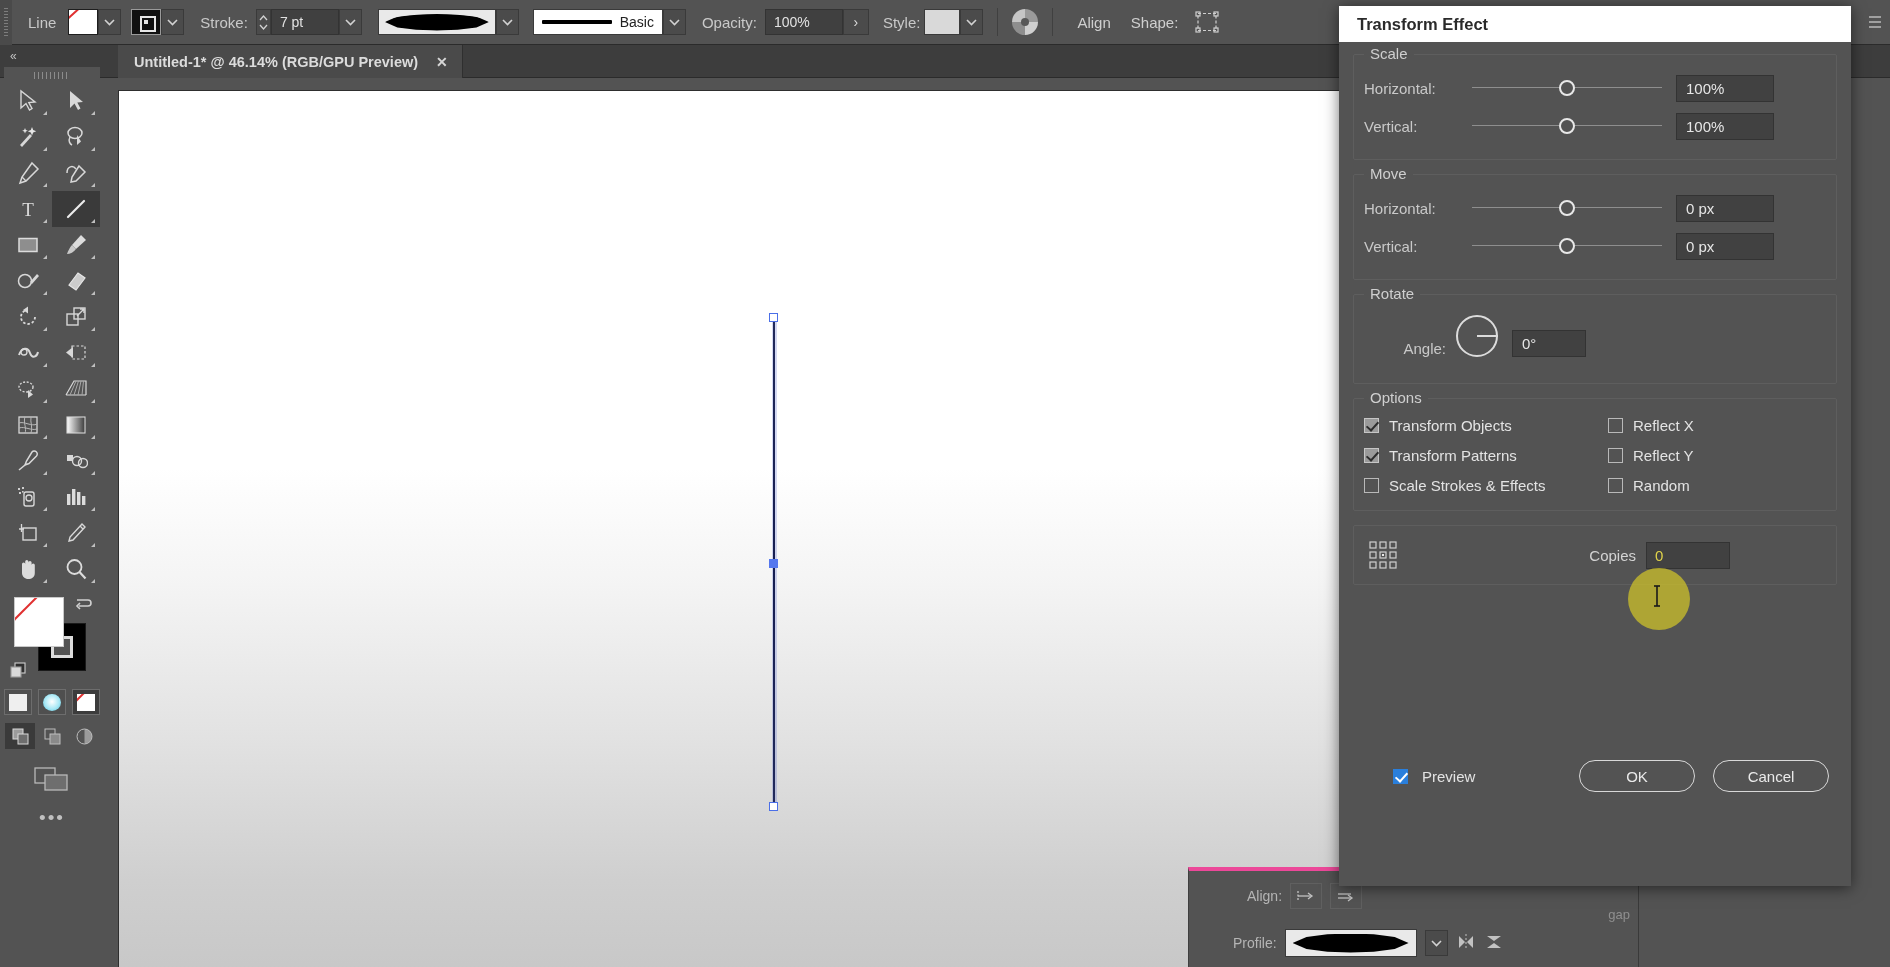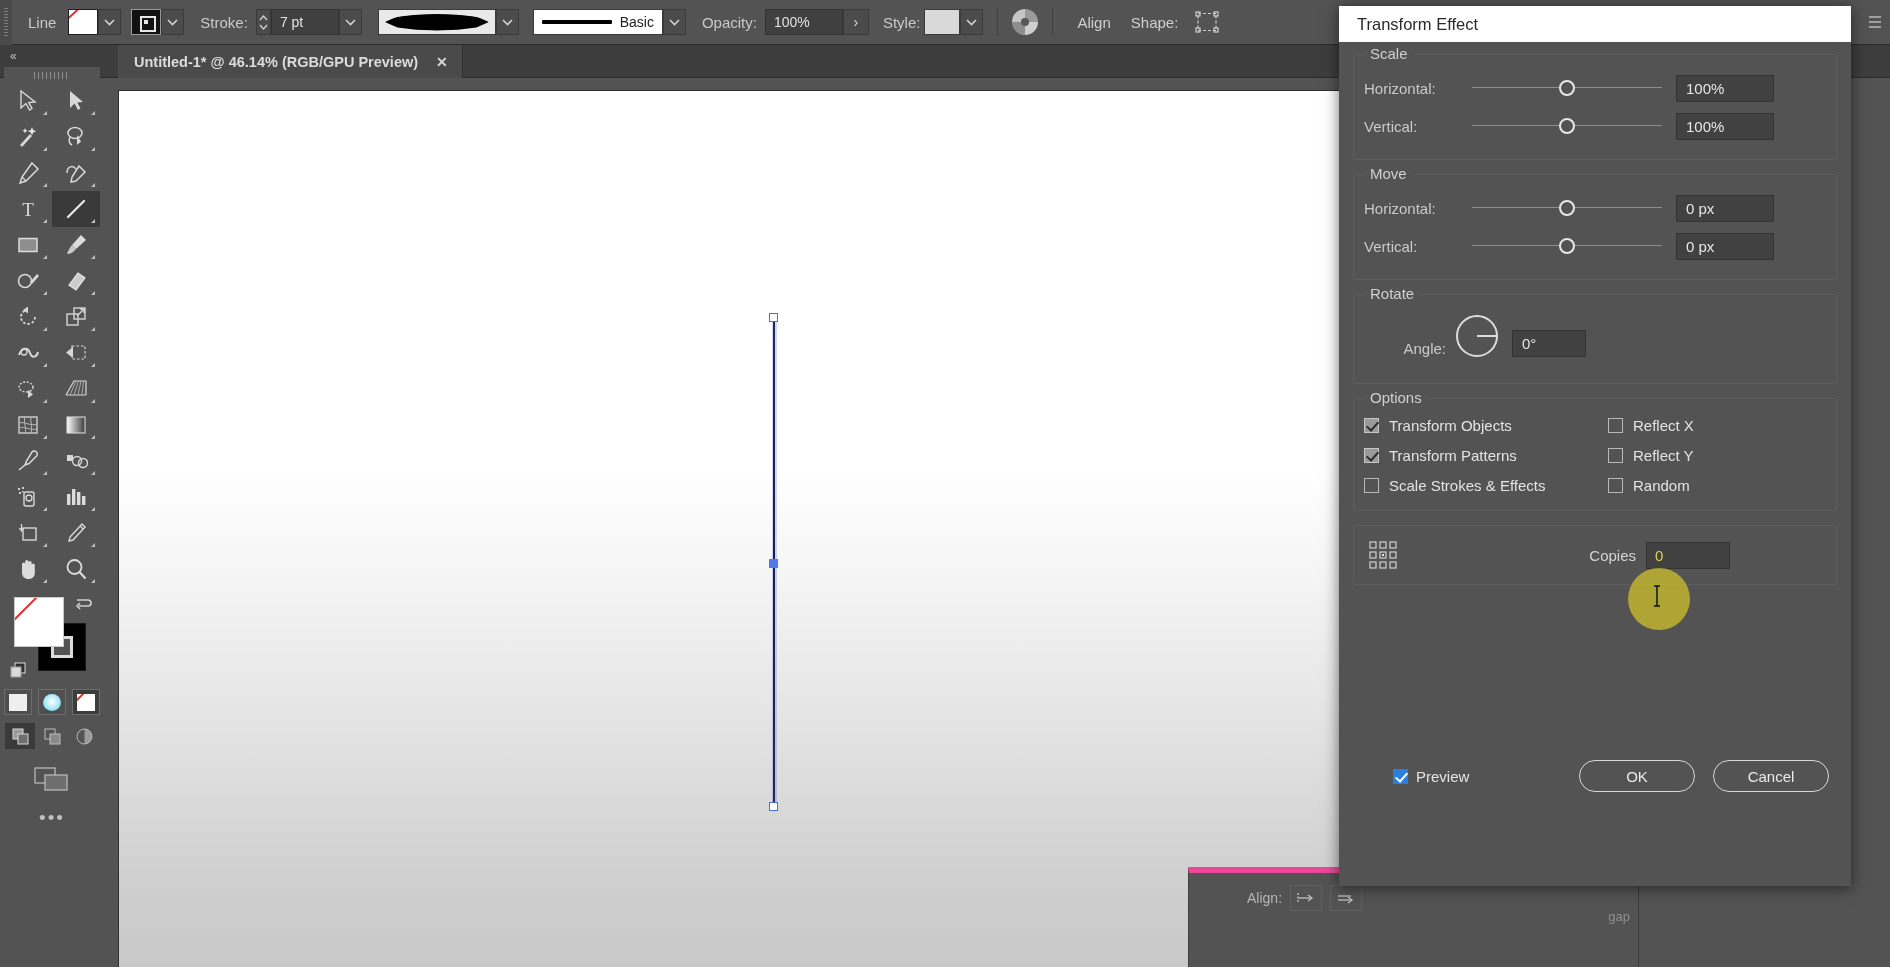--- a/index.html
+++ b/index.html
@@ -230,21 +230,21 @@
   .rd-sep { height:1px; background:#444; margin:0 6px; }
   .swatch-col { position:absolute; left:-2px; top:95px; width:30px; }
   .swatch-col div { height: 30px; width: 30px; }
 
   .rpanel-bg {
     position: absolute; right: 60px; top: 45px; width: 10px; bottom: 0;
     background: #4a4a4a;
   }
   .strokepanel {
     position: absolute; right: 60px; bottom: 0; width: 450px; height: 100px;
-    background: #535353; border-top: 6px solid #ec4899; border-left:1px solid #3f3f3f;
+    background: #535353; border-top: 4px solid #ec4899; border-left:1px solid #3f3f3f;
     color: #b5b5b5; font-size: 14px;
   }
   .sp-row { position: absolute; display: flex; align-items: center; gap: 8px; }
   .sp-align { left: 58px; top: 12px; }
   .sp-profile { left: 44px; top: 58px; }
   .alignbtn {
     width: 32px; height: 26px; border: 1px solid #606060; background: #535353;
     display:flex;align-items:center;justify-content:center;
   }
   .alignbtn svg { width: 18px; height: 14px; }
@@ -261,20 +261,21 @@
   
   .dialog {
     position: absolute; left: 1339px; top: 6px; width: 512px; height: 880px;
     background: #535353;
     box-shadow: 0 2px 14px rgba(0,0,0,0.55);
   }
   .dlg-title {
     height: 36px; background: #ffffff; color: #2a2a2a;
     display: flex; align-items: center; padding-left: 18px;
     font-size: 16.5px;
+    font-weight: bold;
   }
   .dlg-body { padding: 12px 14px 0 14px; }
 
   .group {
     border: 1px solid #5e5e5e; border-radius: 2px;
     margin-bottom: 14px; padding: 14px 10px 14px 10px;
     position: relative;
   }
   .group > .legend {
     position: absolute; left: 10px; top: -10px;
@@ -344,21 +345,21 @@
   .copies-field {
     width: 84px; height: 27px; margin-left: 10px; margin-right: 96px;
     background: #414141; border: 1px solid #333;
     color: #dfd24a; font-size: 15px; display: flex; align-items: center; padding-left: 8px;
   }
 
   .dlg-footer {
     position: absolute; left: 0; right: 0; bottom: 94px;
     display: flex; align-items: center; padding: 0 22px;
   }
-  .preview-wrap { display: flex; align-items: center; gap: 8px; padding-left: 32px; }
+  .preview-wrap { display: flex; align-items: center; gap: 14px; padding-left: 32px; }
   .preview-wrap .ptxt { color: #e3e3e3; font-size: 15px; }
   .btn {
     width: 116px; height: 32px; border-radius: 16px;
     border: 1.6px solid #d8d8d8; background: #535353;
     color: #eaeaea; font-size: 15px;
     display: flex; align-items: center; justify-content: center;
   }
   .btn.ok { margin-left: auto; margin-right: 18px; }
 
   .cursor-glow {
@@ -768,20 +769,44 @@
       </span>
       <span class="alignbtn">
         <svg viewBox="0 0 18 14">
             <line x1="1" y1="5" x2="14" y2="5" stroke="#c2c2c2" stroke-width="1.3"></line>
             <path d="M11 6 L15 9 L11 12" fill="none" stroke="#c2c2c2" stroke-width="1.3"></path>
             <line x1="1" y1="9" x2="15" y2="9" stroke="#c2c2c2" stroke-width="1.3"></line>
           </svg>
       </span>
     </div>
     <div class="gaplbl">gap</div>
+    <div class="sp-row sp-profile">
+      <span>Profile:</span>
+      <span class="miniprofile">
+          <span class="lens"></span>
+        </span>
+      <span class="caret-btn">
+        <svg viewBox="0 0 11 8">
+            <path d="M1 2 L5.5 6.5 L10 2" stroke="#d2d2d2" stroke-width="1.6" fill="none"></path>
+          </svg>
+      </span>
+      <span>
+        <svg width="20" height="18" viewBox="0 0 20 18">
+            <path d="M3 3 L9 9 L3 15 Z" fill="#c2c2c2"></path>
+            <path d="M17 3 L11 9 L17 15 Z" fill="#c2c2c2"></path>
+            <line x1="10" y1="1" x2="10" y2="17" stroke="#c2c2c2" stroke-width="1" stroke-dasharray="2 2"></line>
+          </svg>
+      </span>
+      <span>
+        <svg width="20" height="18" viewBox="0 0 20 18">
+            <path d="M3 3 L17 3 L10 8 Z" fill="#c2c2c2"></path>
+            <path d="M3 15 L17 15 L10 10 Z" fill="#c2c2c2"></path>
+          </svg>
+      </span>
+    </div>
   </div>
 
   <div class="rdock">
     <div class="rd-item">
       <svg viewBox="0 0 22 22">
         <g stroke="#c2c2c2" stroke-width="1.4">
             <line x1="7" y1="5" x2="18" y2="5"></line>
             <line x1="7" y1="11" x2="18" y2="11"></line>
             <line x1="7" y1="17" x2="18" y2="17"></line>
           </g>

